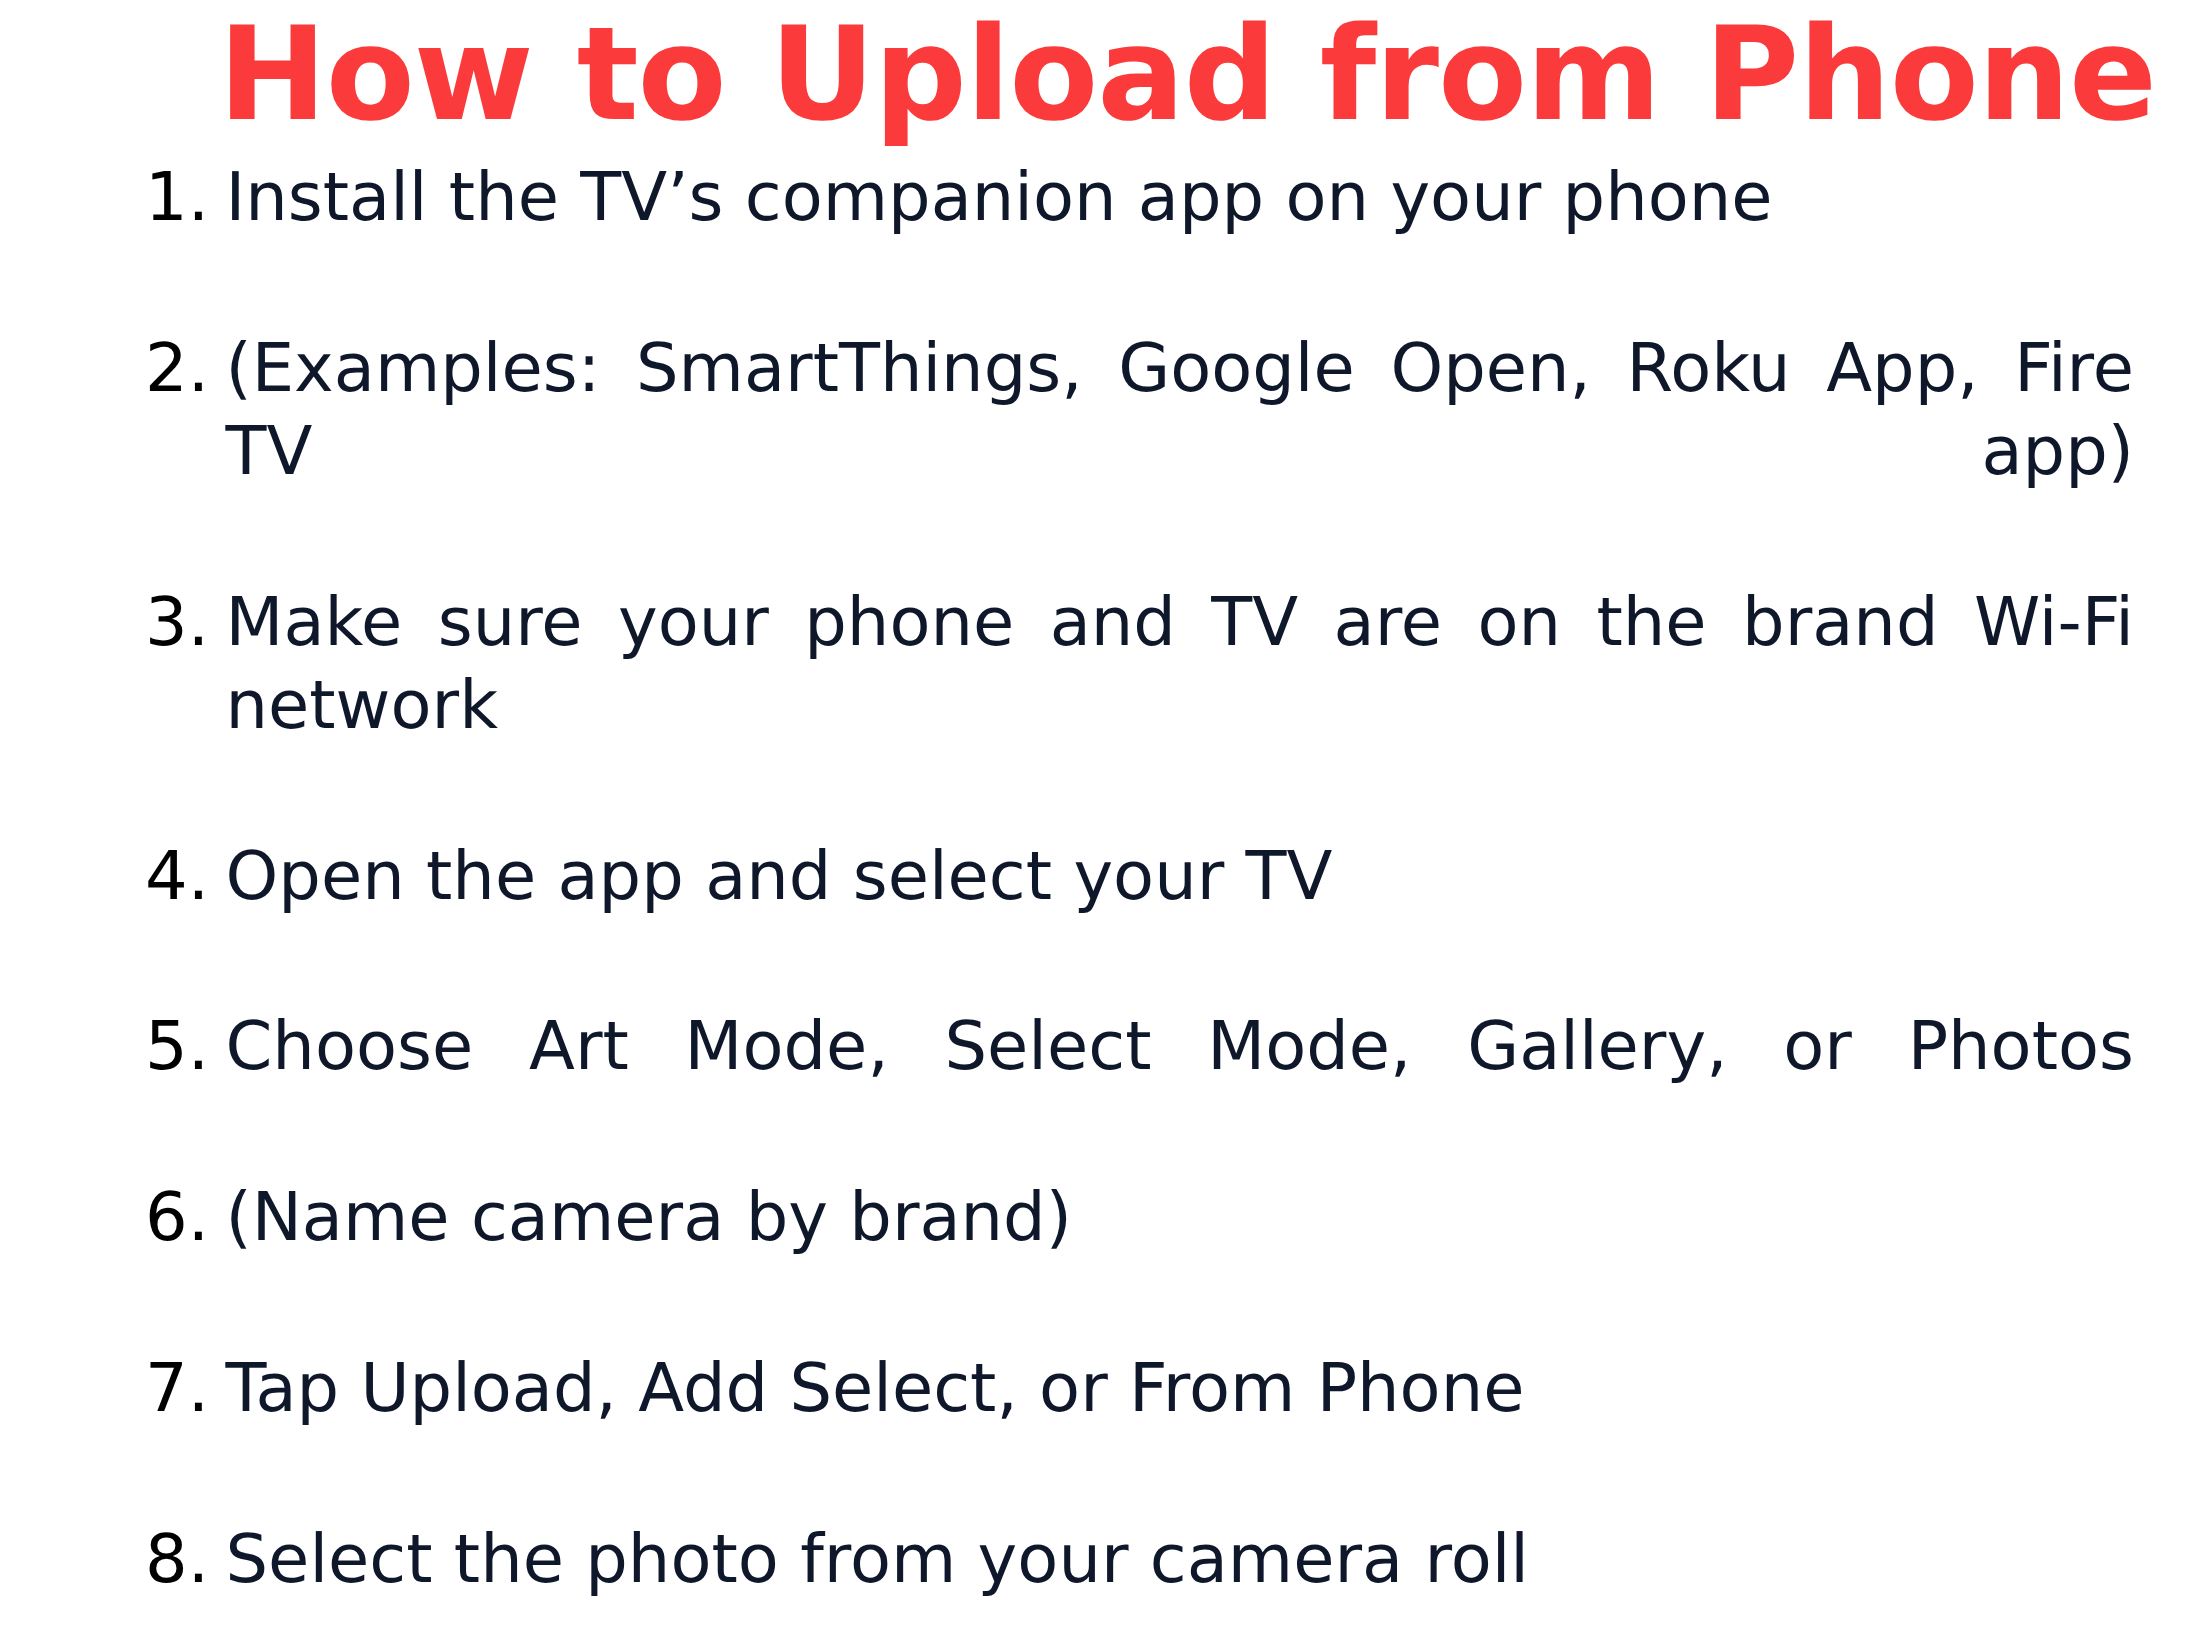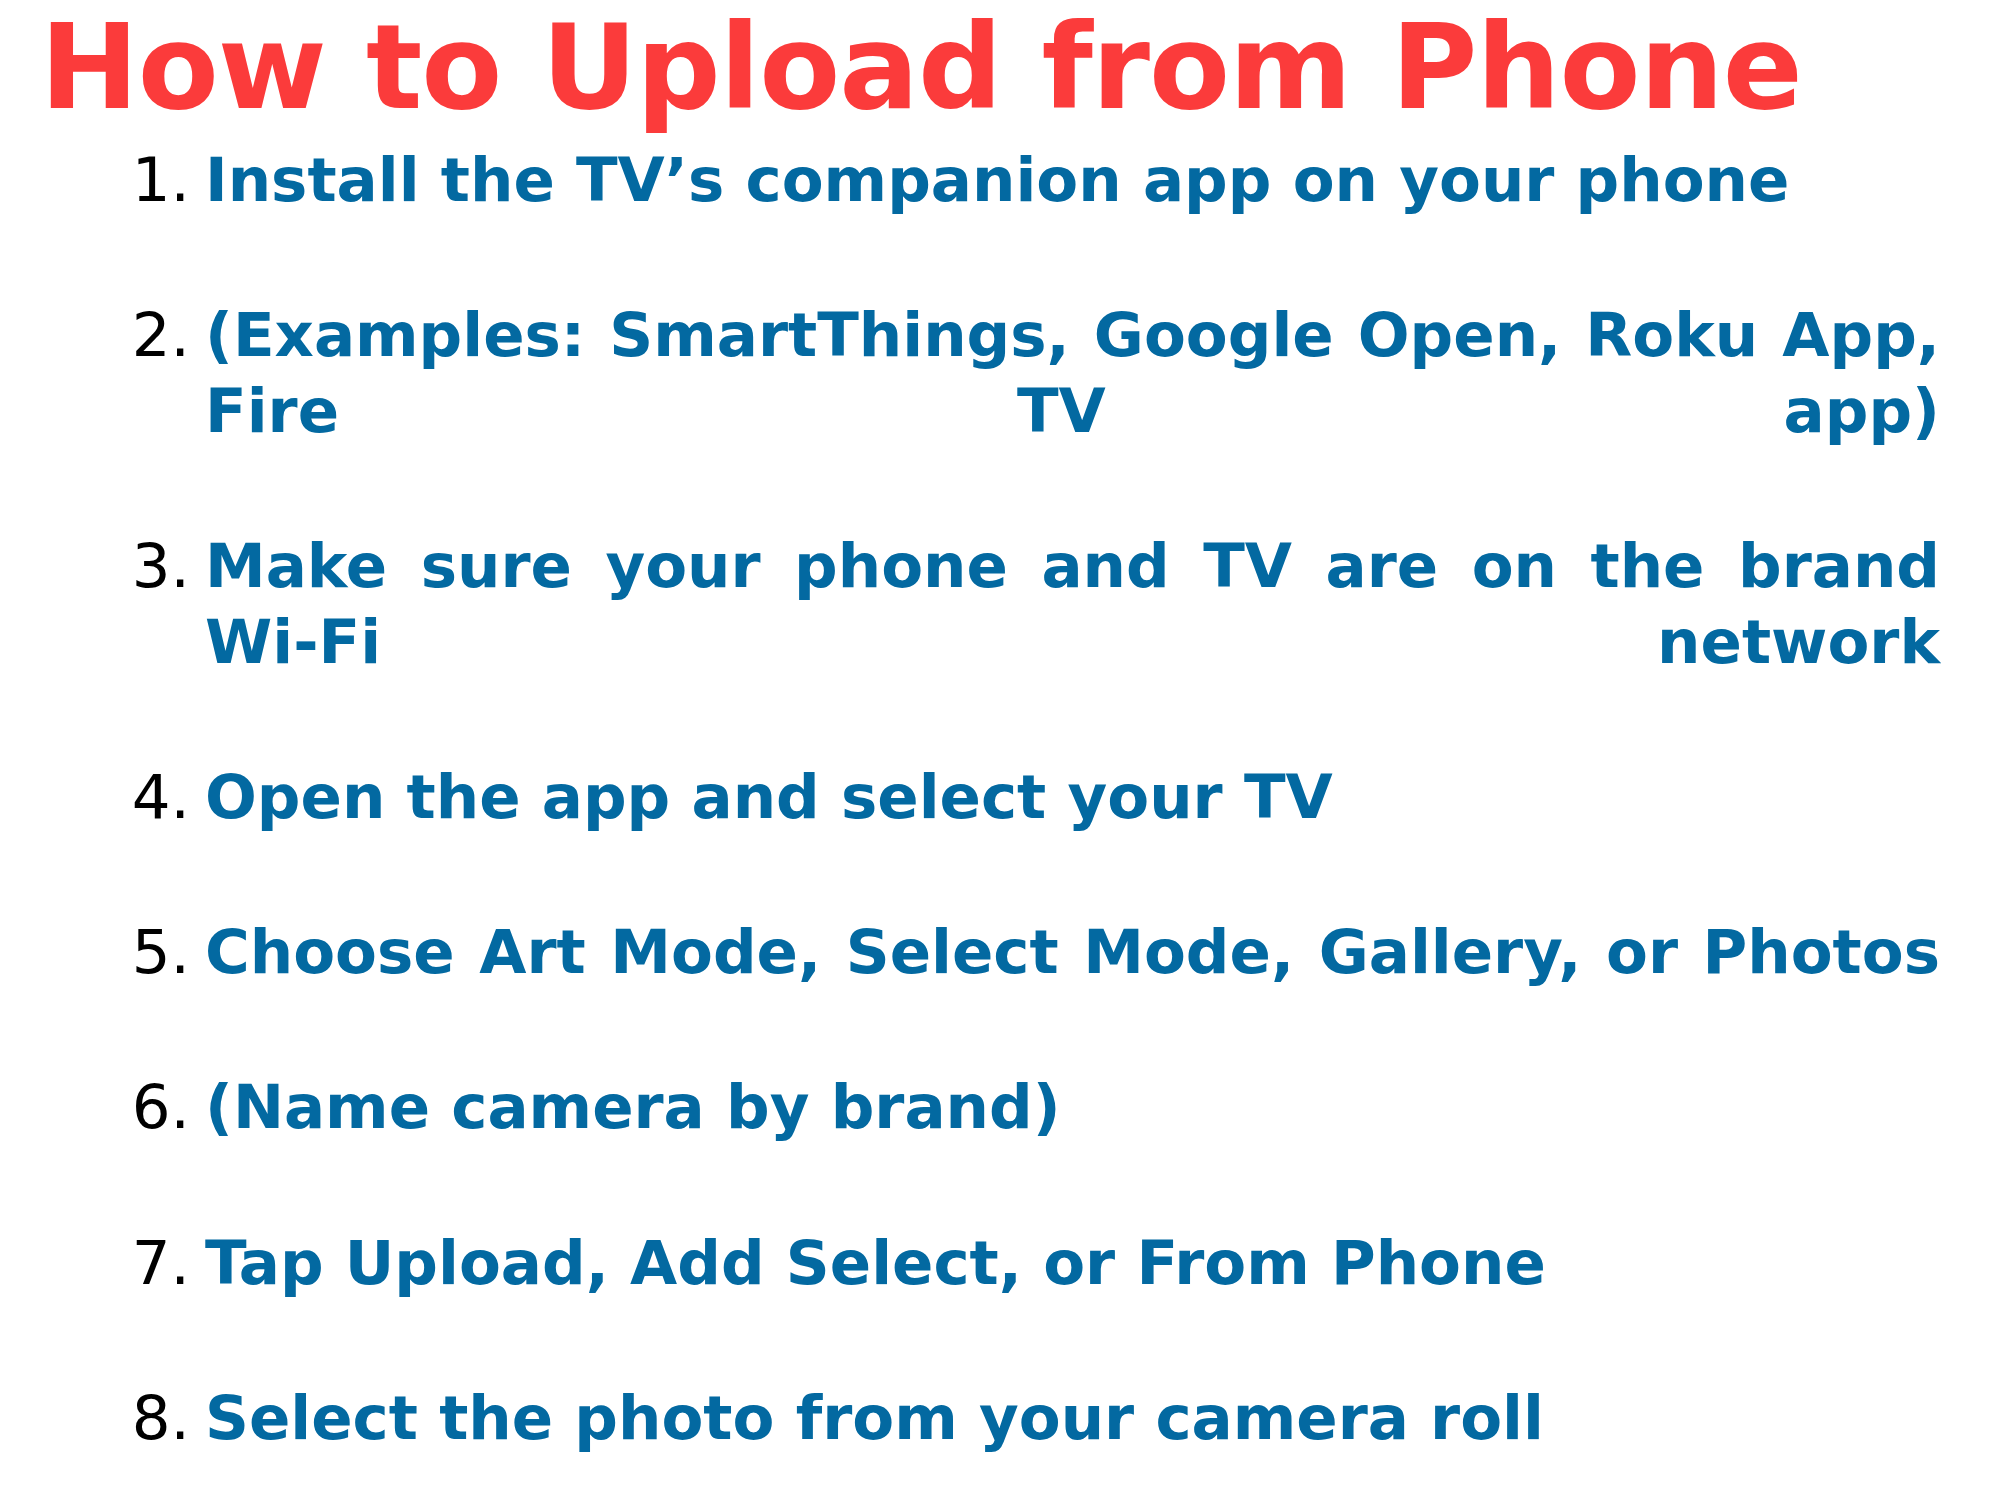--- a/index.html
+++ b/index.html
@@ -20,41 +20,41 @@
     padding: 0;
     background: #ffffff;
     position: relative;
   }
   .title {
     font-family: "DejaVu Sans", sans-serif;
     font-weight: 700;
     font-size: 118px;
     line-height: 1.05;
     color: #fb3b3b;
-    text-align: left;
+    text-align: right;
     letter-spacing: -1px;
     margin: 6px 0 12px 0;
     padding: 0 40px;
     white-space: nowrap;
   }
   ol.steps {
     list-style: none;
     margin: 0;
     padding: 0 60px 0 0;
     counter-reset: stepcounter;
   }
   ol.steps > li {
     counter-increment: stepcounter;
     position: relative;
     display: block;
     font-family: "DejaVu Sans", sans-serif;
-    font-weight: 700;
+    font-weight: 400;
     font-size: 61px;
     line-height: 1.24;
-    color: #0369a1;
+    color: #0f172a;
     margin: 0 0 4px 0;
     padding-left: 205px;
     text-align: justify;
     text-justify: inter-word;
   }
   ol.steps > li::before {
     content: counter(stepcounter) ".";
     position: absolute;
     left: 0;
     top: 0;

